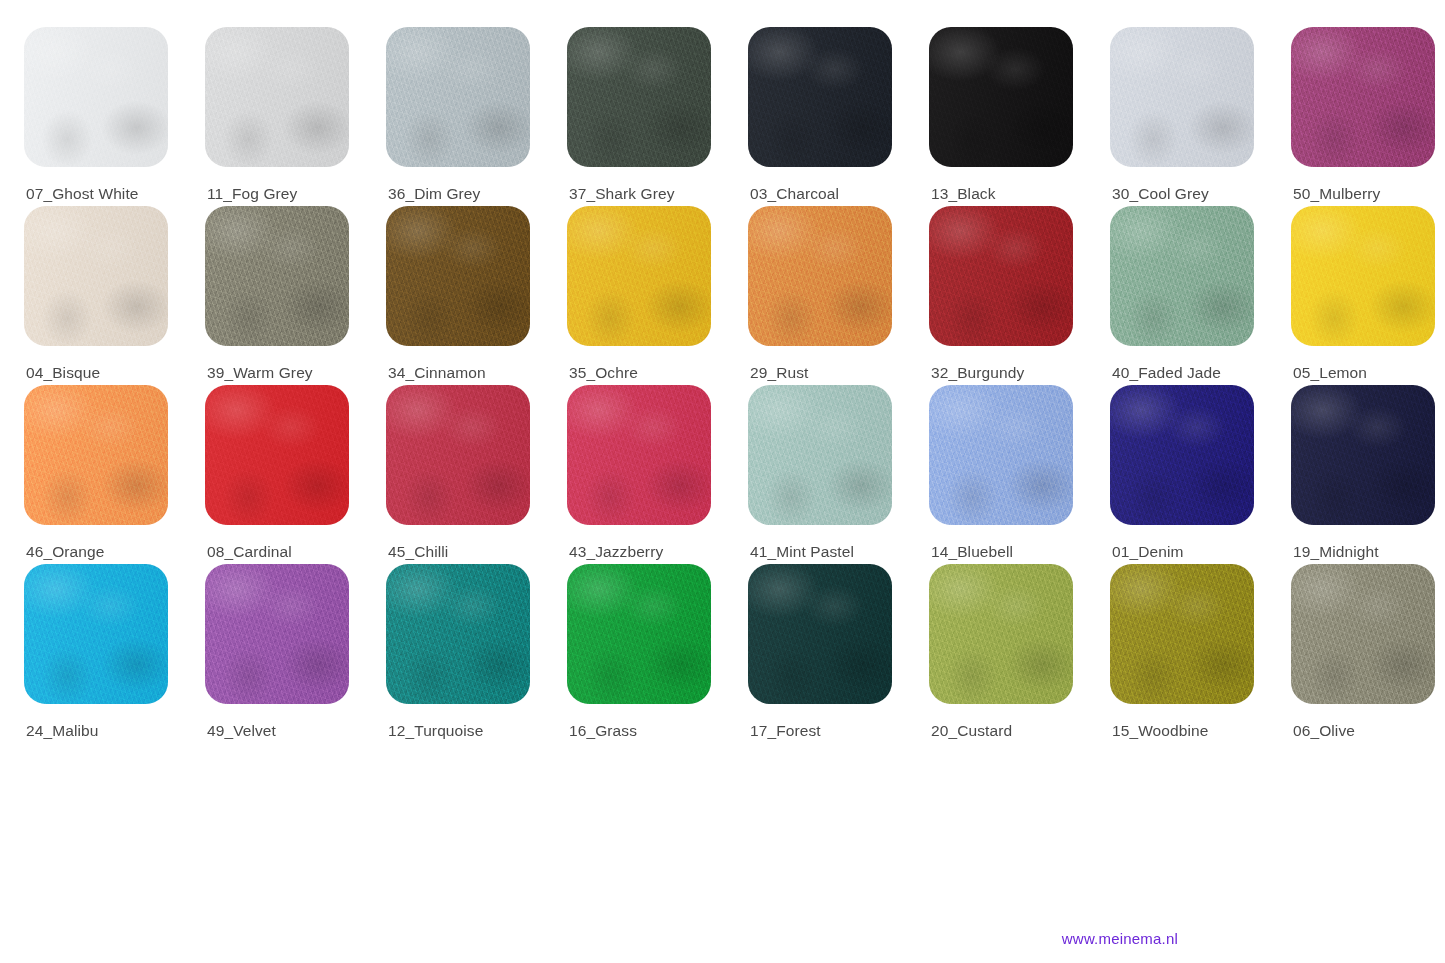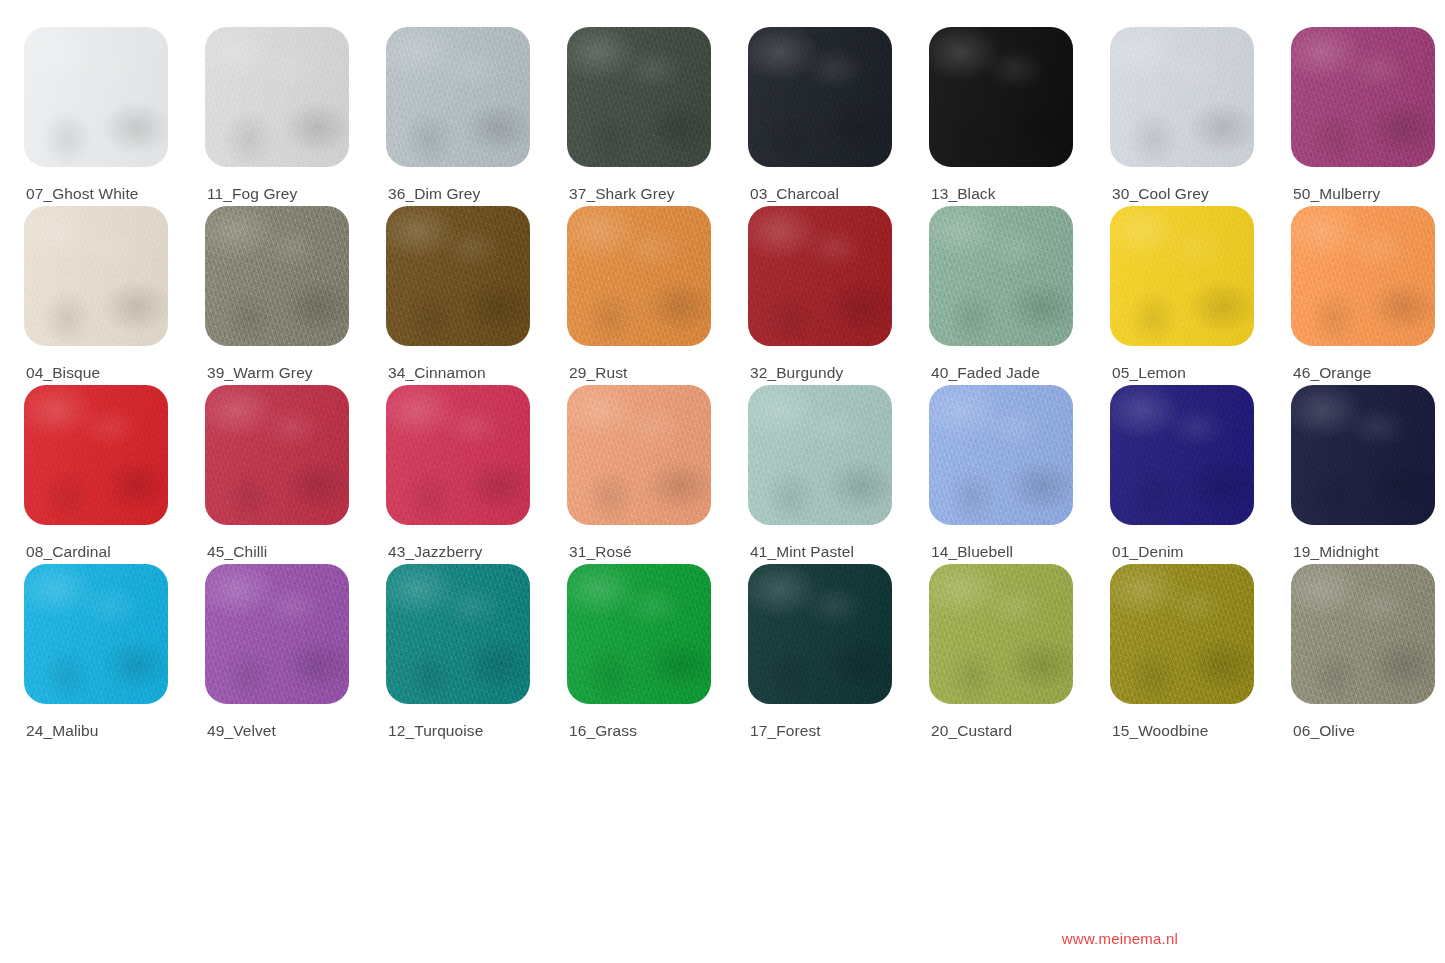--- a/index.html
+++ b/index.html
@@ -85,21 +85,21 @@
     color: #4a4a4a;
     white-space: nowrap;
     font-family: "Liberation Sans", sans-serif;
   }
 
   .footer {
     position: absolute;
     right: 22px;
     bottom: 16px;
     font-size: 15px;
-    color: #ef4444;
+    color: #6d28d9;
     letter-spacing: 0.2px;
   }
 </style>
 </head>
 <body>
 
 <div id="sheet">
 
   <div class="swatch-grid" id="swatch-grid">
       <div class="swatch-cell">
@@ -140,20 +140,24 @@
       </div>
       <div class="swatch-cell">
         <div class="swatch-chip" style="background-color: rgb(130, 128, 111);"></div>
         <div class="swatch-label">39_Warm Grey</div>
       </div>
       <div class="swatch-cell">
         <div class="swatch-chip" style="background-color: rgb(106, 76, 28);"></div>
         <div class="swatch-label">34_Cinnamon</div>
       </div>
       <div class="swatch-cell">
+        <div class="swatch-chip" style="background-color: rgb(232, 184, 31);"></div>
+        <div class="swatch-label">35_Ochre</div>
+      </div>
+      <div class="swatch-cell">
         <div class="swatch-chip" style="background-color: rgb(224, 138, 63);"></div>
         <div class="swatch-label">29_Rust</div>
       </div>
       <div class="swatch-cell">
         <div class="swatch-chip" style="background-color: rgb(158, 30, 36);"></div>
         <div class="swatch-label">32_Burgundy</div>
       </div>
       <div class="swatch-cell">
         <div class="swatch-chip" style="background-color: rgb(134, 174, 151);"></div>
         <div class="swatch-label">40_Faded Jade</div>
@@ -172,24 +176,20 @@
       </div>
       <div class="swatch-cell">
         <div class="swatch-chip" style="background-color: rgb(190, 49, 72);"></div>
         <div class="swatch-label">45_Chilli</div>
       </div>
       <div class="swatch-cell">
         <div class="swatch-chip" style="background-color: rgb(207, 51, 85);"></div>
         <div class="swatch-label">43_Jazzberry</div>
       </div>
       <div class="swatch-cell">
-        <div class="swatch-chip" style="background-color: rgb(236, 157, 118);"></div>
-        <div class="swatch-label">31_Rosé</div>
-      </div>
-      <div class="swatch-cell">
         <div class="swatch-chip" style="background-color: rgb(165, 198, 191);"></div>
         <div class="swatch-label">41_Mint Pastel</div>
       </div>
       <div class="swatch-cell">
         <div class="swatch-chip" style="background-color: rgb(146, 174, 229);"></div>
         <div class="swatch-label">14_Bluebell</div>
       </div>
       <div class="swatch-cell">
         <div class="swatch-chip" style="background-color: rgb(32, 26, 119);"></div>
         <div class="swatch-label">01_Denim</div>

